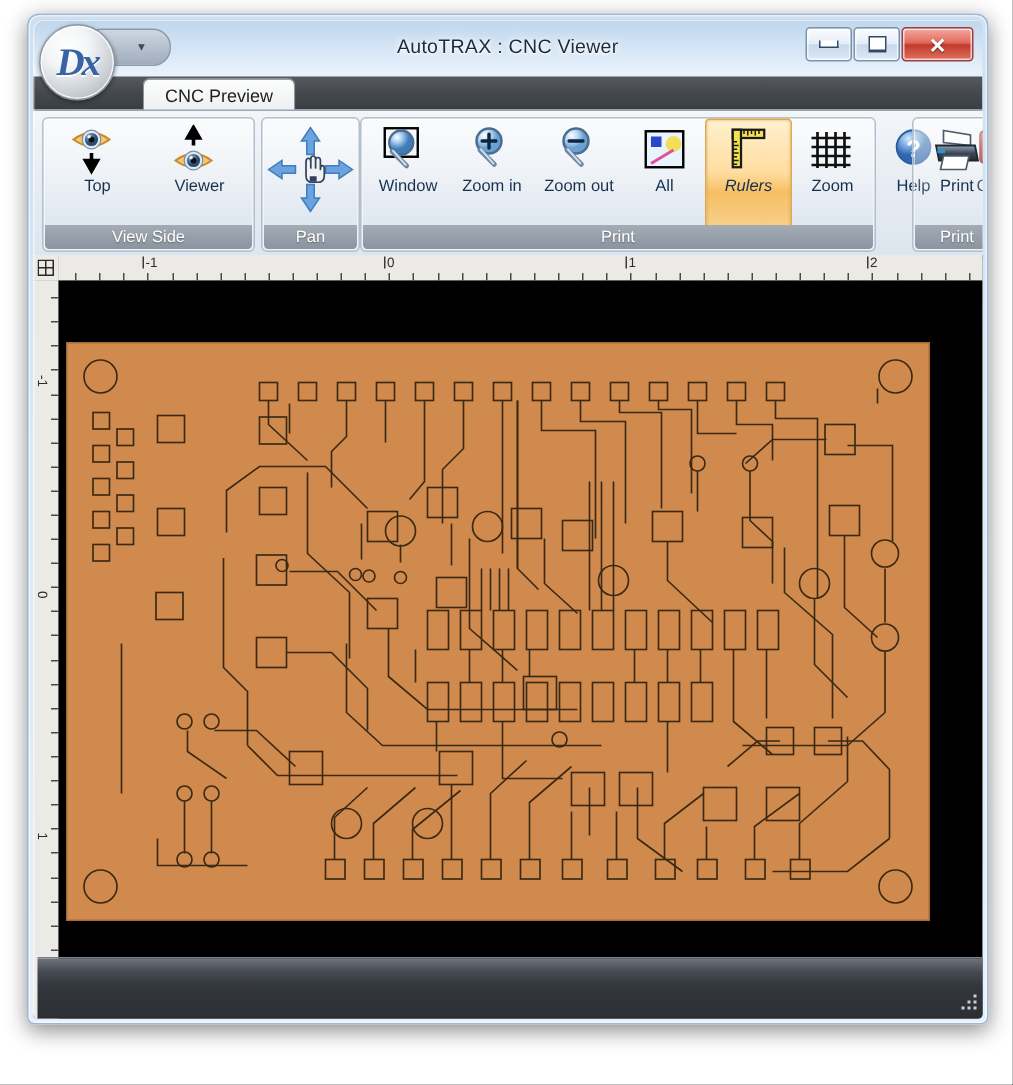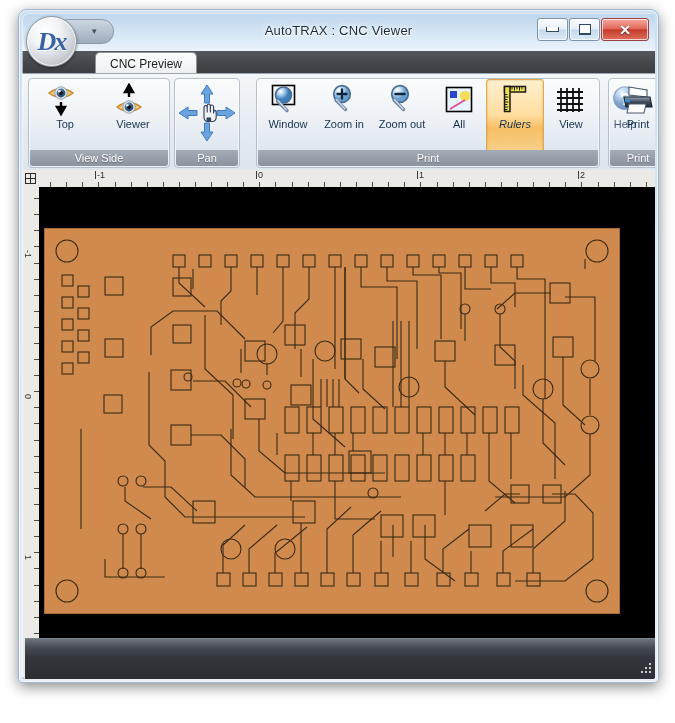--- a/index.html
+++ b/index.html
@@ -292,21 +292,21 @@
                            Q15.2 17.5 11 17.5 L7 17.5 Q3 17.5 3 13 Z" fill="#f0f2f5" stroke="#33415a" stroke-width="1.15" stroke-linejoin="round"></path>
                   <rect x="5.5" y="13.5" width="4.6" height="3.6" fill="#33415a"></rect>
                 </g>
               </svg>
             </span>
           </div>
         </div>
         <div class="gtitle">Pan</div>
       </div>
 
-      <div class="rgroup" style="left:234px;width:342px;">
+      <div class="rgroup" style="left:218px;width:342px;">
         <div class="gitems" style="justify-content:flex-start;padding-left:3px;">
 
           <div class="rbtn" style="min-width:44px;">
             <span class="ico">
               <svg width="34" height="32" viewBox="0 0 34 32">
                 <rect x="1.5" y="1.5" width="22" height="19" fill="none" stroke="#000" stroke-width="1.6"></rect>
                 <circle cx="12.5" cy="11" r="8" fill="url(#lensg)" stroke="#4a6d93" stroke-width="1.6"></circle>
                 <path d="M6.5 17 L16 26.5" stroke="#6f86a4" stroke-width="3.4" stroke-linecap="round"></path>
                 <path d="M7 16.5 L15.5 26" stroke="#cfdcea" stroke-width="1.3" stroke-linecap="round"></path>
                 <defs>
@@ -391,21 +391,21 @@
 
           <div class="rbtn" style="min-width:42px;">
             <span class="ico">
               <svg width="32" height="32" viewBox="0 0 32 32">
                 <g stroke="#111" stroke-width="1.8">
                   <path d="M6 4 L6 28 M12 4 L12 28 M18 4 L18 28 M24 4 L24 28"></path>
                   <path d="M2 8 L28 8 M2 14 L28 14 M2 20 L28 20 M2 26 L28 26"></path>
                 </g>
               </svg>
             </span>
-            <span class="lbl">View</span>
+            <span class="lbl">Zoom</span>
           </div>
 
           <div class="rbtn" style="min-width:42px;">
             <span class="ico">
               <svg width="32" height="32" viewBox="0 0 32 32">
                 <circle cx="16" cy="14" r="11.2" fill="url(#helpg)" stroke="#2b5e9e" stroke-width="1.3"></circle>
                 <text x="16" y="20.5" font-family="Liberation Sans, sans-serif" font-size="16" font-weight="bold" fill="#ffffff" text-anchor="middle">?</text>
                 <defs>
                       <radialGradient id="helpg" cx="35%" cy="25%">
                   <stop offset="0" stop-color="#dceaf8"></stop>

